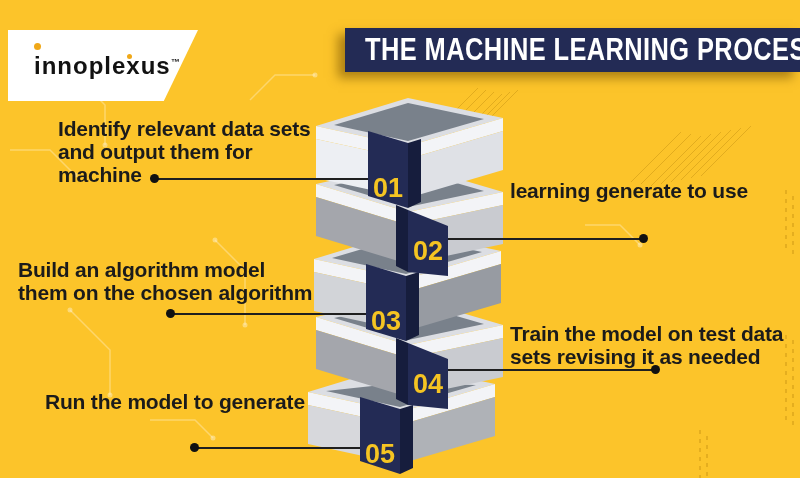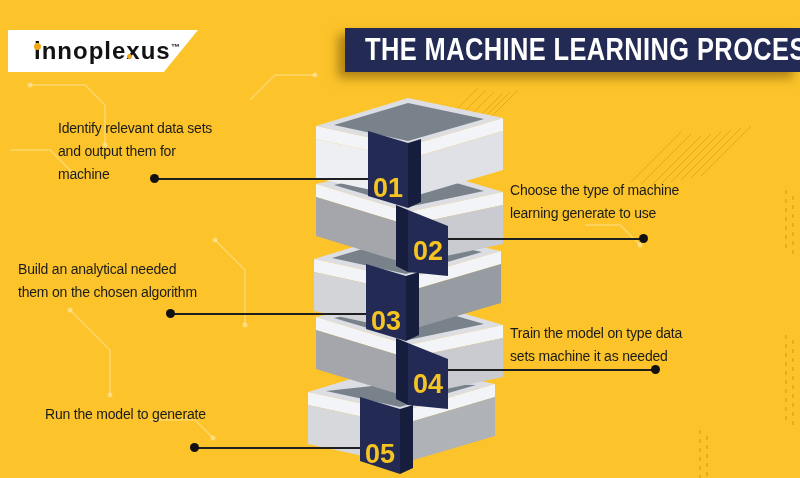--- a/index.html
+++ b/index.html
@@ -1,38 +1,38 @@
 <!DOCTYPE html>
 <html><head>
 <meta charset="utf-8">
 <style>
   html,body{margin:0;padding:0;}
   body{width:800px;height:478px;overflow:hidden;position:relative;
        background:#FCC42A;font-family:"Liberation Sans",sans-serif;}
   .layer{position:absolute;left:0;top:0;width:800px;height:478px;}
 
   
-  .logo-box{position:absolute;left:8px;top:30px;width:190px;height:42px;background:#ffffff;
+  .logo-box{position:absolute;left:8px;top:30px;width:190px;height:71px;background:#ffffff;
             clip-path:polygon(0 0,100% 0,82% 100%,0 100%);}
   .logo-text{position:absolute;left:26px;top:50%;transform:translateY(-50%);
              font-weight:bold;font-size:24px;letter-spacing:1px;color:#121212;white-space:nowrap;}
   .logo-text sup{font-size:9px;font-weight:bold;}
   .logo-dot{position:absolute;border-radius:50%;background:#F0A818;}
   .logo-dot.tittle{left:26px;top:13px;width:7px;height:7px;}
   .logo-dot.xdot{left:119px;top:24px;width:5px;height:5px;}
 
   
   .banner{position:absolute;left:345px;top:28px;width:455px;height:44px;background:#232B55;
           display:flex;align-items:center;padding-left:20px;box-sizing:border-box;
           box-shadow:-7px 6px 10px rgba(110,75,0,.55);}
   .banner-title{color:#ffffff;font-weight:bold;font-size:31px;letter-spacing:.5px;white-space:nowrap;
                 transform:scaleX(.82);transform-origin:left center;}
 
   
-  .step-label{position:absolute;font-weight:normal;font-size:14px;line-height:23px;
+  .step-label{position:absolute;font-weight:bold;font-size:21px;line-height:23px;
               letter-spacing:-.2px;color:#1B1B1B;}
   .step-label div{white-space:nowrap;}
 
   
   .connector{position:absolute;height:2px;background:#1F1F1F;}
   .cdot{position:absolute;width:9px;height:9px;border-radius:50%;background:#111111;}
 </style>
 </head>
 <body>
 
@@ -172,29 +172,28 @@
 <div class="connector" style="left:196px;top:447px;width:164px;"></div>
 <div class="cdot" style="left:190px;top:443px;"></div>
 
 <div class="step-label" style="left:58px;top:117px;">
   <div>Identify relevant data sets</div>
   <div>and output them for</div>
   <div>machine</div>
 </div>
 
 <div class="step-label" style="left:510px;top:179px;">
-  <div>Choose the type of machine</div>
   <div>learning generate to use</div>
 </div>
 
 <div class="step-label" style="left:18px;top:258px;">
-  <div>Build an analytical needed</div>
+  <div>Build an algorithm model</div>
   <div>them on the chosen algorithm</div>
 </div>
 
 <div class="step-label" style="left:510px;top:322px;">
-  <div>Train the model on type data</div>
-  <div>sets machine it as needed</div>
+  <div>Train the model on test data</div>
+  <div>sets revising it as needed</div>
 </div>
 
-<div class="step-label" style="left:45px;top:390px;margin-top:13px;">
+<div class="step-label" style="left:45px;top:390px;">
   <div>Run the model to generate</div>
 </div>
 
 </body></html>

